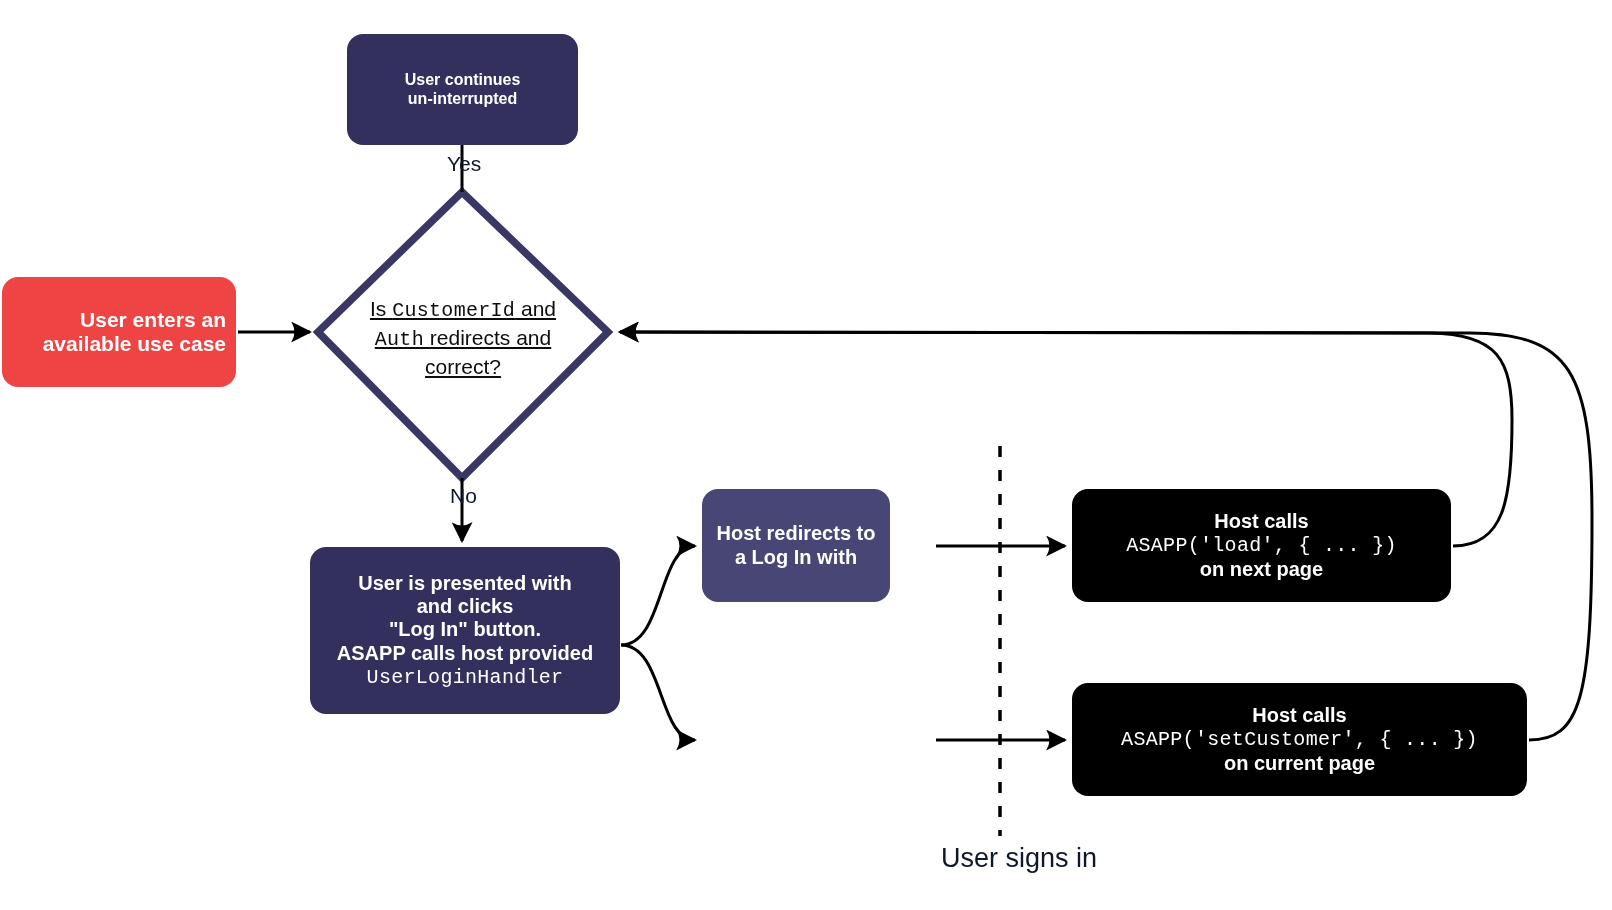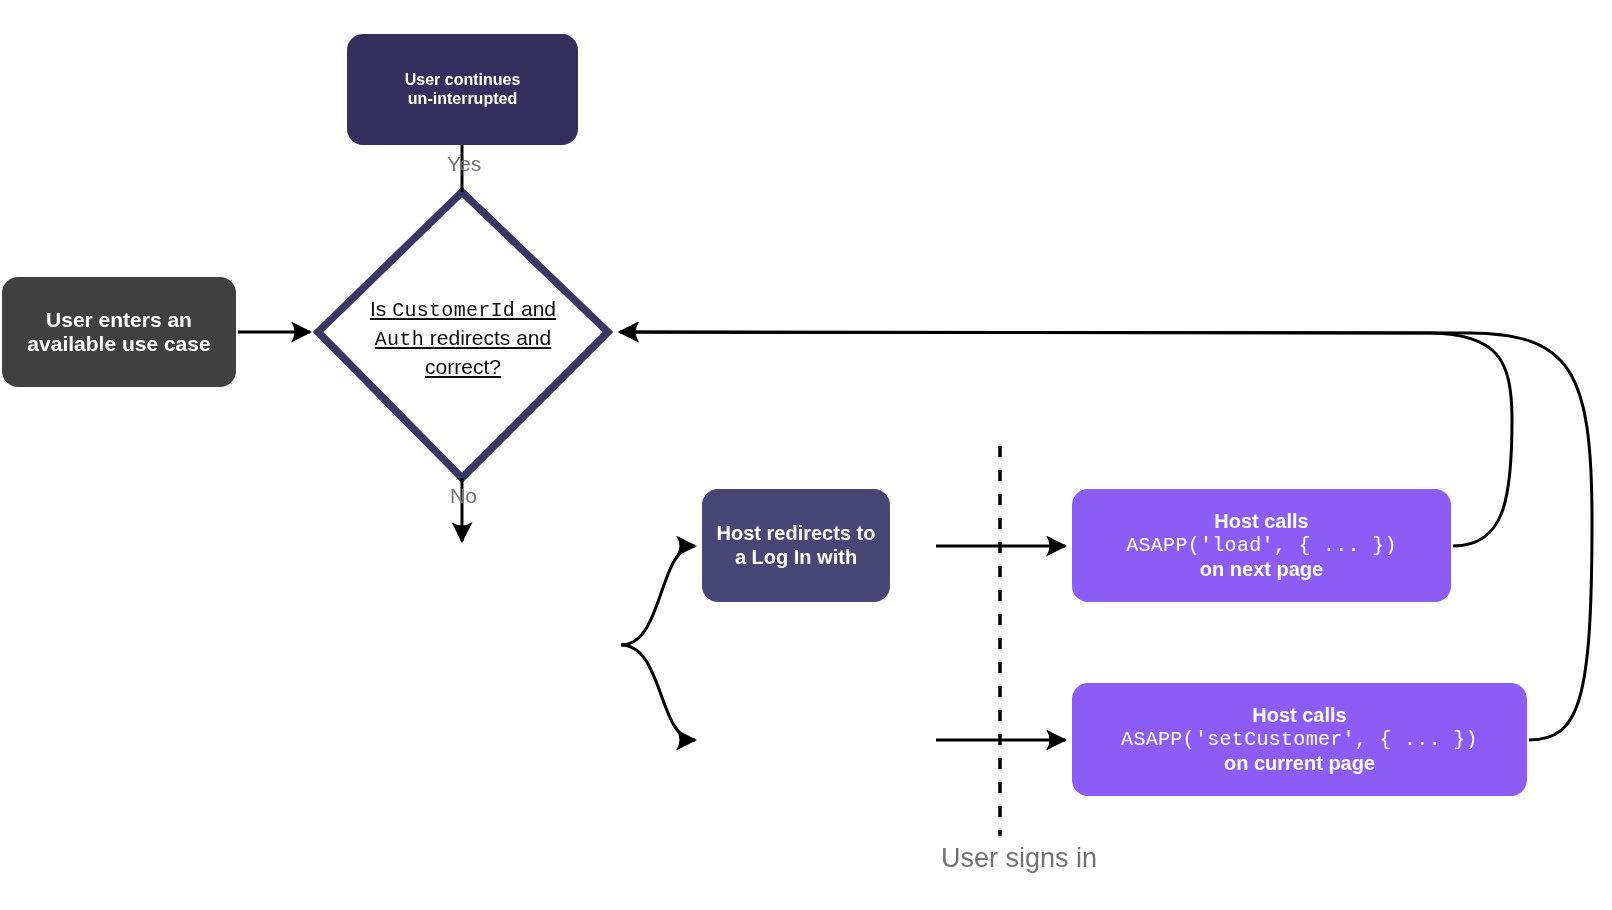--- a/index.html
+++ b/index.html
@@ -38,24 +38,24 @@
     padding: 6px 10px;
   }
   .node .tx { display: block; width: 100%; }
   .mono {
     font-family: "Liberation Mono", "DejaVu Sans Mono", monospace;
     font-weight: normal;
     letter-spacing: 0.3px;
   }
 
   
-  .tier-darkest { background: #404040; }
+  .tier-darkest { background: #ef4444; text-align: right; }
   .tier-dark    { background: #33305e; }
   .tier-mid     { background: #484675; }
-  .tier-light   { background: #8b5cf6; }
+  .tier-light   { background: #000000; }
 
   
   #node-start   { left: 2px;    top: 277px; width: 234px; height: 110px; font-size: 21px; }
   #node-cont    { left: 347px;  top: 4px;   width: 231px; height: 111px; font-size: 16px; margin-top: 30px; }
   #node-login   { left: 310px;  top: 547px; width: 310px; height: 167px; font-size: 20px; }
   #node-redir   { left: 702px;  top: 489px; width: 188px; height: 113px; font-size: 20px; }
   #node-inline  { left: 702px;  top: 683px; width: 232px; height: 113px; font-size: 20px; }
   #node-load    { left: 1072px; top: 489px; width: 379px; height: 113px; font-size: 20px; }
   #node-setcust { left: 1072px; top: 683px; width: 455px; height: 113px; font-size: 20px; }
 
@@ -69,21 +69,21 @@
     color: #0d0d0d;
     line-height: 1.30;
     font-weight: normal;
     text-decoration: underline;
   }
   .diamond-label .mono { font-size: 20px; }
 
   .edge-label {
     position: absolute;
     font-size: 21px;
-    color: #737373;
+    color: #0f172a;
     white-space: nowrap;
   }
   #lbl-yes  { left: 447px; top: 152px; }
   #lbl-no   { left: 450px; top: 484px; }
   #lbl-sign { left: 941px; top: 843px; font-size: 27px; }
 </style>
 </head>
 <body>
 
 <div id="canvas">
@@ -133,20 +133,29 @@
       <span>un-interrupted</span>
     </span>
   </div>
 
   <div class="diamond-label">
     <span>Is </span><span class="mono">CustomerId</span><span> and</span><br>
     <span class="mono">Auth</span><span> redirects and</span><br>
     <span>correct?</span>
   </div>
 
+  <div class="node tier-dark" id="node-login">
+    <span class="tx">
+      <span>User is presented with</span><br>
+      <span>and clicks</span><br>
+      <span>"Log In" button.</span><br>
+      <span>ASAPP calls host provided</span><br>
+      <span class="mono">UserLoginHandler</span>
+    </span>
+  </div>
 
   <div class="node tier-mid" id="node-redir">
     <span class="tx">
       <span>Host redirects to</span><br>
       <span>a Log In with</span>
     </span>
   </div>
 
 
   <div class="node tier-light" id="node-load">

